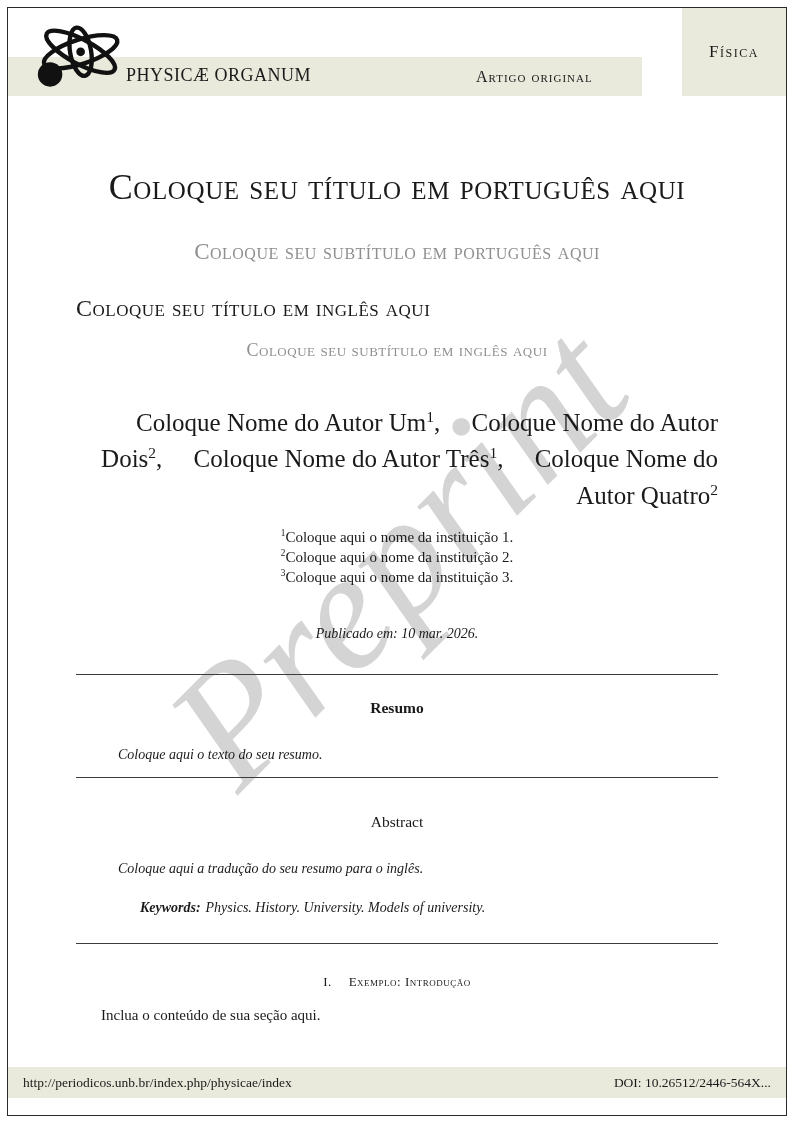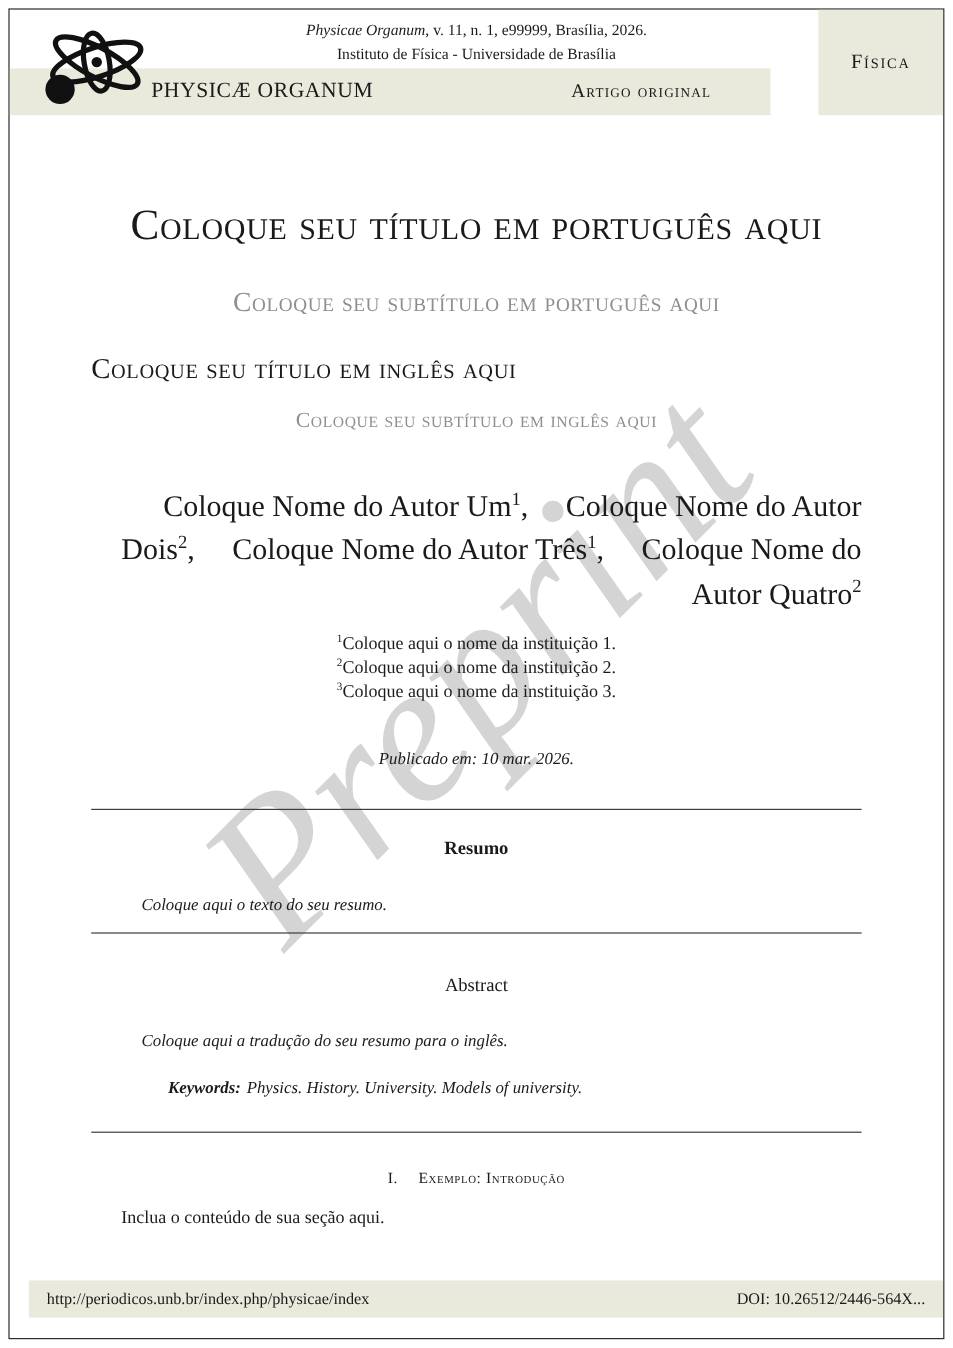--- a/index.html
+++ b/index.html
@@ -60,36 +60,32 @@
   .abs-keywords{margin-top:22px;margin-left:42px;margin-right:42px;text-indent:22px;font-style:italic;font-size:14px;line-height:1.35;}
   .abs-keywords .kw-label{font-weight:bold;margin-right:0.35em;}
   .k2{margin-top:21px;}
   .b2{margin-top:29px;}
   .section-heading{margin-top:30px;font-size:13px;text-align:center;font-variant:small-caps;letter-spacing:0.5px;}
   .section-heading .gap{display:inline-block;width:1.3em;}
   .section-body{margin-top:17px;font-size:15px;text-indent:25px;}
 
   
   .footer{
-    position:absolute;left:16px;right:0;bottom:17px;height:31px;background:var(--band);
+    position:absolute;left:0;right:0;bottom:17px;height:31px;background:var(--band);
     display:flex;align-items:center;justify-content:space-between;
     padding:0 15px;font-size:13.5px;z-index:1;
   }
 </style>
 </head>
 <body>
 
 <div class="sheet">
 
   <div class="watermark">Preprint</div>
 
-  <div class="topline">
-    <div><span class="it">Physicae Organum</span><span>, v. 11, n. 1, e99999, Brasília, 2026.</span></div>
-    <div>Instituto de Física - Universidade de Brasília</div>
-  </div>
 
   <div class="band-main"></div>
   <div class="band-right">
     <span class="field-badge">Física</span>
   </div>
 
   <div class="logo">
     <svg width="96" height="76" viewBox="0 0 110 86" aria-hidden="true">
       <g fill="none" stroke="#111" stroke-width="5">
         <ellipse cx="58" cy="37" rx="44" ry="14" transform="rotate(-18 58 37)"></ellipse>

